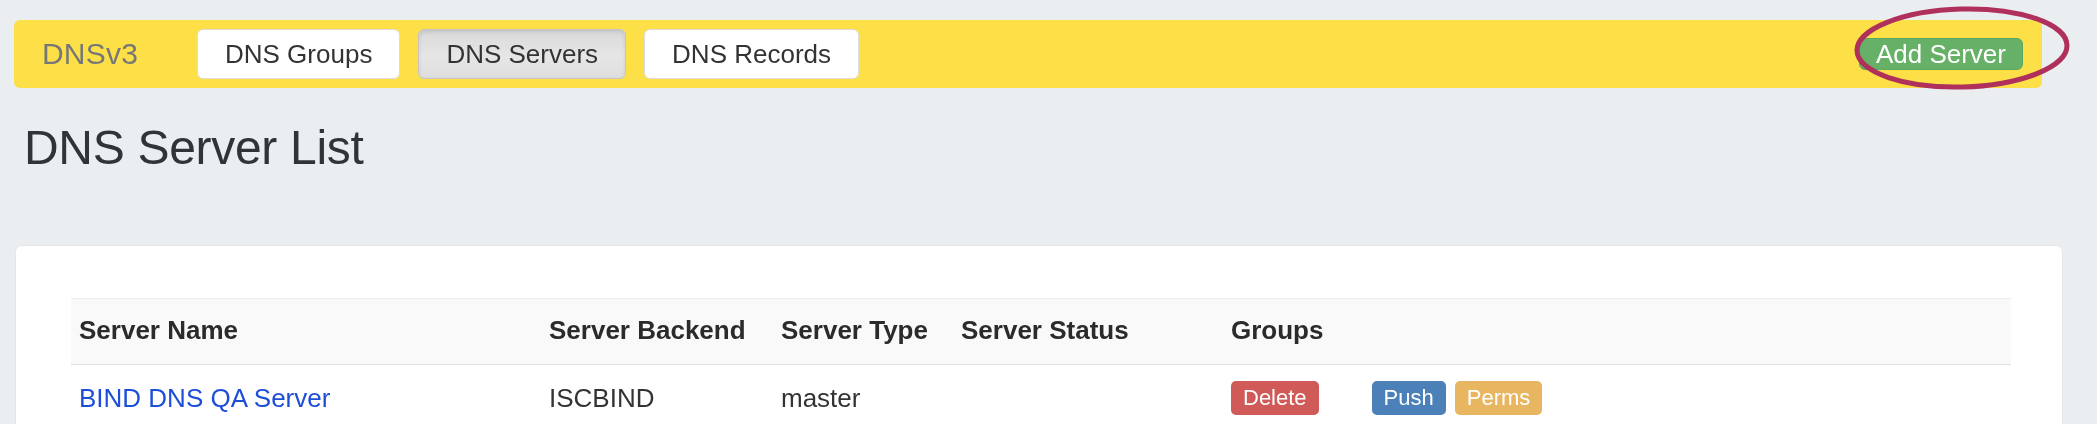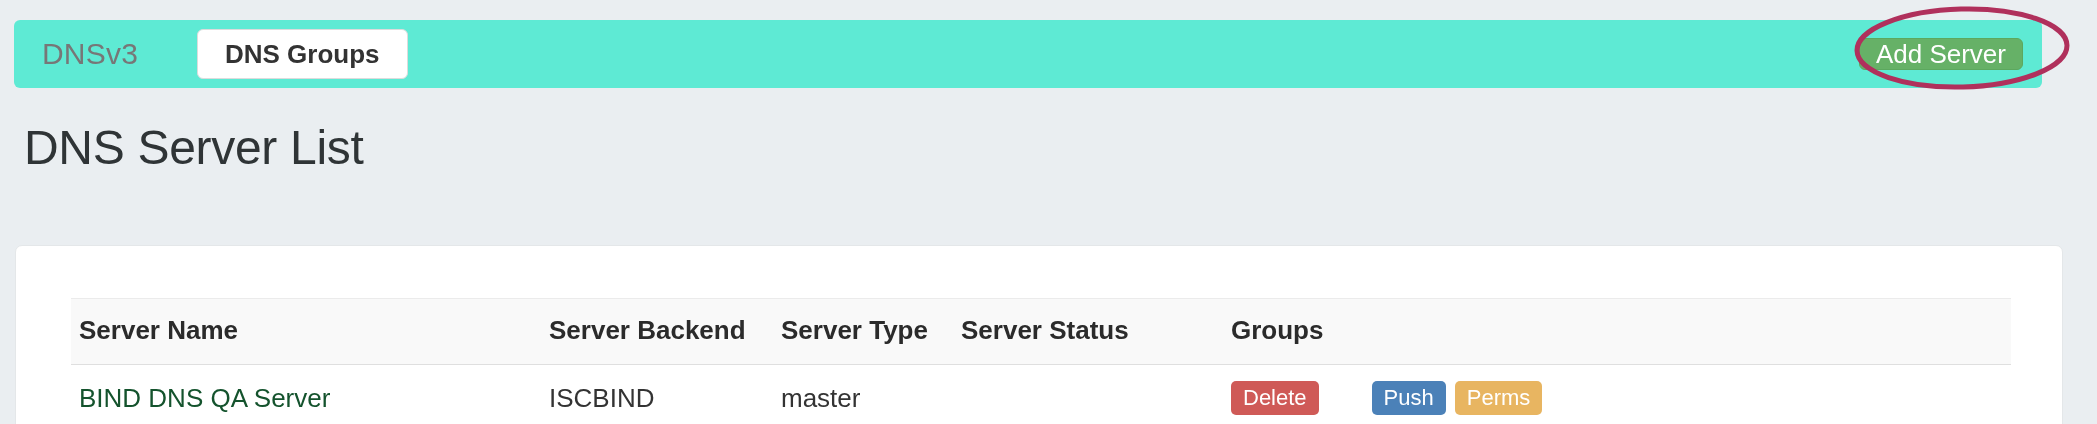--- a/index.html
+++ b/index.html
@@ -15,42 +15,41 @@
     position: relative;
   }
 
   
   .navbar {
     position: absolute;
     left: 14px;
     top: 20px;
     width: 2028px;
     height: 68px;
-    background: #5eead4;
+    background: #fde047;
     border-radius: 6px;
     box-sizing: border-box;
   }
   .brand {
     position: absolute;
     left: 28px;
     top: 50%;
     transform: translateY(-50%);
     font-size: 30px;
     color: #777777;
     letter-spacing: 0.2px;
     white-space: nowrap;
   }
   .nav-tabs {
     position: absolute;
     left: 183px;
     top: 50%;
     transform: translateY(-50%);
     display: flex;
     gap: 18px;
-    font-weight: bold;
   }
   .nav-btn {
     display: inline-flex;
     align-items: center;
     justify-content: center;
     height: 50px;
     padding: 0 27px;
     font-size: 26px;
     color: #333333;
     background: #ffffff;
@@ -154,21 +153,21 @@
     vertical-align: middle;
     white-space: nowrap;
   }
   .col-name    { width: 470px; padding-left: 8px !important; }
   .col-backend { width: 232px; }
   .col-type    { width: 180px; }
   .col-status  { width: 270px; }
   .col-actions { width: 780px; }
 
   .row-link {
-    color: #14532d;
+    color: #1d4ed8;
     text-decoration: none;
     cursor: pointer;
   }
 
   .action-group {
     display: inline-flex;
     gap: 9px;
     align-items: center;
   }
   .pill {
@@ -191,20 +190,22 @@
 </style>
 </head>
 <body>
 
 <div class="navbar">
 
   <span class="brand">DNSv3</span>
 
   <div class="nav-tabs">
     <div class="nav-btn">DNS Groups</div>
+    <div class="nav-btn active">DNS Servers</div>
+    <div class="nav-btn">DNS Records</div>
   </div>
 
   <div class="add-server-btn">Add Server</div>
 </div>
 
 <svg class="annotation-ellipse" viewBox="0 0 218 84">
   <ellipse cx="109" cy="42" rx="105" ry="39" fill="none" stroke="#b0305c" stroke-width="5" transform="rotate(-1.5 109 42)"></ellipse>
 </svg>
 
 <h1 class="page-title">DNS Server List</h1>

